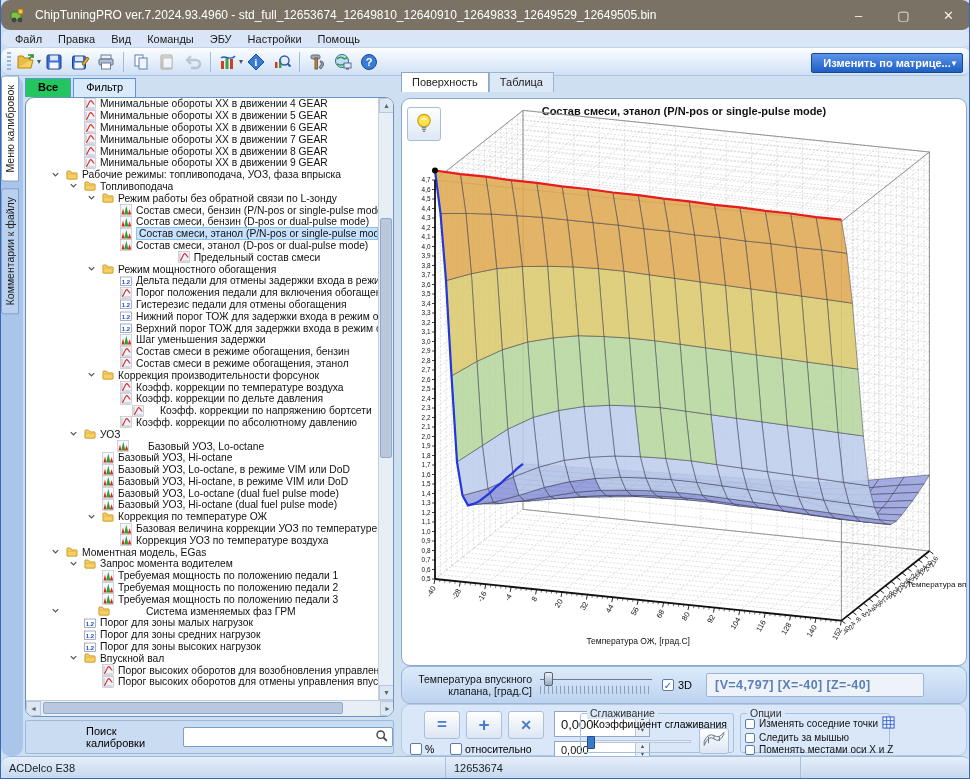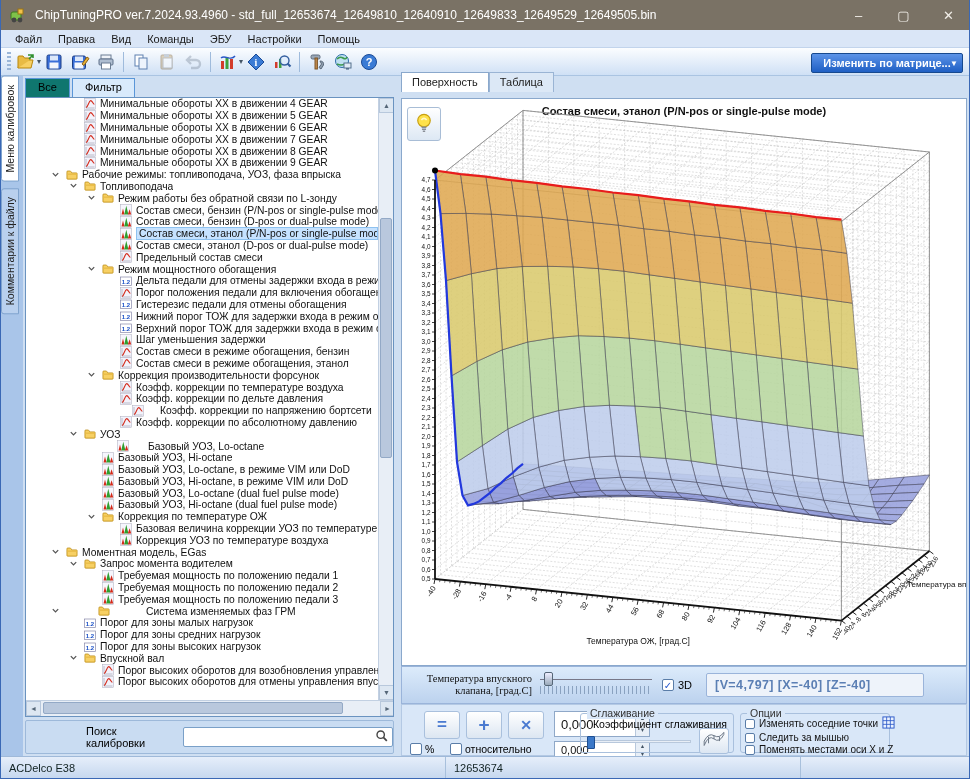--- a/index.html
+++ b/index.html
@@ -1,19 +1,19 @@
 <!DOCTYPE html>
 <html><head>
 <meta charset="utf-8">
 <style>
   * { margin:0; padding:0; box-sizing:border-box; }
   html,body { width:970px; height:779px; overflow:hidden; }
   body { font-family:"Liberation Sans", sans-serif; font-size:11px; background:#cfdff2; position:relative;
          border-left:1px solid #3a68b5; border-right:1px solid #3a68b5; border-bottom:1px solid #3a68b5; }
-  .abs { position:absolute; }
+  .abs { position:absolute;border-radius:9px; }
 
   
   #titlebar { left:0; top:0; width:970px; height:30px; background:#7a7265; color:#fff; display:flex; align-items:center; }
   #titlebar .ttl { font-size:12px; margin-left:8px; white-space:nowrap; }
   #app-icon { width:18px; height:18px; margin-left:8px; }
   #win-controls { margin-left:auto; display:flex; }
   #win-controls .wbtn { width:45px; height:30px; display:flex; align-items:center; justify-content:center; color:#f2efe9; font-size:13px; }
 
   
   #menubar { left:0; top:30px; width:970px; height:18px; background:#dae6f7; border-bottom:1px solid #c2d4ec; display:flex; align-items:center; padding-left:6px; }
@@ -32,21 +32,21 @@
 
   
   #leftdock { left:0; top:76px; width:22px; height:680px; background:#a9c5e9; }
   .vtab { writing-mode:vertical-rl; transform:rotate(180deg); text-align:center; font-size:10.5px; color:#222; padding:8px 2px; border:1px solid #7fa3cd; border-radius:0 3px 3px 0; }
   .vtab.active { background:#ffffff; }
   .vtab.inactive { background:#b9d0ee; margin-top:6px; }
 
   
   #cal-tabs { left:24px; top:78px; height:19px; display:flex; }
   .ctab { padding:2px 12px; font-size:11px; border:1px solid #5a96d8; border-bottom:none; margin-right:2px; background:#d9eafb; }
-  .ctab.active { background:#0f766e; }
+  .ctab.active { background:#22c55e;font-weight:bold; }
   #tree-box { left:24px; top:97px; width:369px; height:620px; background:#fff; border:1px solid #6a93c0; overflow:hidden; }
   #tree-rows { position:absolute; left:0; top:0; width:352px; height:602px; overflow:hidden; }
   .trow { height:11.8px; display:flex; align-items:center; white-space:nowrap; font-size:10.3px; color:#111; }
   .trow .chev { width:15px; height:10px; flex:0 0 15px; }
   .trow .chev svg { width:9px; height:9px; }
   .trow .ticon { width:13px; height:12px; flex:0 0 13px; margin-right:3px; }
   .trow .ticon svg { width:12px; height:12px; }
   .trow .tlabel { overflow:hidden; }
   .trow.sel .tlabel { background:#c6e2ff; border:1px solid #8ec2f0; padding:0 2px; }
   
@@ -65,21 +65,21 @@
   #surf-tabs { left:400px; top:72px; height:20px; display:flex; }
   .stab { padding:3px 10px; font-size:11px; border:1px solid #9ab4d4; border-bottom:none; background:#dce8f6; color:#222; }
   .stab.active { background:#ffffff; border-color:#8aa8cc; }
   #chart-panel { left:400px; top:98px; width:566px; height:568px; background:#fff; border:1px solid #8aa8cc; overflow:hidden; }
   #bulb-btn { position:absolute; left:5px; top:8px; width:34px; height:34px; border:1px solid #a8bdd6; border-radius:3px; background:linear-gradient(#ffffff,#dde8f4); display:flex; align-items:center; justify-content:center; }
   #chart-title { position:absolute; left:0; top:6px; width:100%; text-align:center; font-size:11px; font-weight:bold; color:#111; }
   #plot-svg { position:absolute; left:0; top:10px; }
 
   
   #slider-row { left:400px; top:666px; width:566px; height:38px; background:linear-gradient(#dcebfb,#bcd2ee); border:1px solid #9ab4da; display:flex; align-items:center; }
-  #axis-slider-label { width:118px; text-align:right; font-size:10.5px; line-height:12px; margin-left:12px; color:#111;font-family:Liberation Serif, serif; }
+  #axis-slider-label { width:118px; text-align:right; font-size:10.5px; line-height:12px; margin-left:12px; color:#111; }
   #intake-slider { width:112px; margin-left:8px; position:relative; height:26px; }
   #intake-slider .track { position:absolute; left:0; top:7px; width:100%; height:1px; background:#778; }
   #intake-slider .ruler { position:absolute; left:0; top:14px; width:100%; height:8px; background:repeating-linear-gradient(90deg,#8aa2c0 0 1px,transparent 1px 4px); }
   #intake-slider .thumb { position:absolute; left:4px; top:0; width:9px; height:14px; background:linear-gradient(#eef,#9ab); border:1px solid #567; border-radius:2px; }
   .cb { width:12px; height:12px; background:#fff; border:1px solid #5a7da8; border-radius:2px; display:inline-flex; align-items:center; justify-content:center; font-size:10px; color:#2255cc; flex:0 0 12px; }
   #cb3d-wrap { display:flex; align-items:center; margin-left:10px; gap:4px; font-size:11px; }
   #readout { margin-left:14px; width:218px; height:24px; background:#eef3fa; border:1px solid #9ab4da; border-radius:2px; color:#5b7fb4; font-weight:bold; font-size:12.5px; display:flex; align-items:center; padding-left:8px; letter-spacing:.4px; }
 
   
   #controls { left:400px; top:704px; width:566px; height:52px; background:#d9e7f8; border:1px solid #b4c9e4; }
@@ -361,21 +361,21 @@
       <div class="trow" style="margin-left: 79px;">
         <span class="chev"></span>
         <span class="ticon"><svg viewBox="0 0 12 12">
             <rect x=".5" y=".5" width="11" height="11" fill="#f6f6fd" stroke="#aab" stroke-width=".5"></rect>
             <path d="M1.5 10.5 L3 4.5 L4.5 10.5 Z" fill="#d42a1a"></path>
             <path d="M4.2 10.5 L6.3 1.8 L8.4 10.5 Z" fill="#2f9e2f"></path>
             <path d="M7.8 10.5 L9.6 5.2 L11.2 10.5 Z" fill="#d42a1a"></path>
           </svg></span>
         <span class="tlabel">Состав смеси, этанол (D-pos or dual-pulse mode)</span>
       </div>
-      <div class="trow" style="margin-left: 79px;">
+      <div class="trow" style="margin-left: 79px; justify-content: center;">
         <span class="chev"></span>
         <span class="ticon"><svg viewBox="0 0 12 12">
             <rect x=".5" y=".5" width="11" height="11" fill="#f2f2fb" stroke="#aab" stroke-width=".5"></rect>
             <path d="M2 2 V10 H10.5" fill="none" stroke="#99a" stroke-width=".6"></path>
             <path d="M2 9.5 C4.2 9.2 4.8 2.6 6.6 2.6 C8.6 2.6 8.8 6.4 10.4 6.2" fill="none" stroke="#d42a1a" stroke-width="1.1"></path>
           </svg></span>
         <span class="tlabel">Предельный состав смеси</span>
       </div>
       <div class="trow" style="margin-left: 61px;">
         <span class="chev"><svg viewBox="0 0 10 10">

